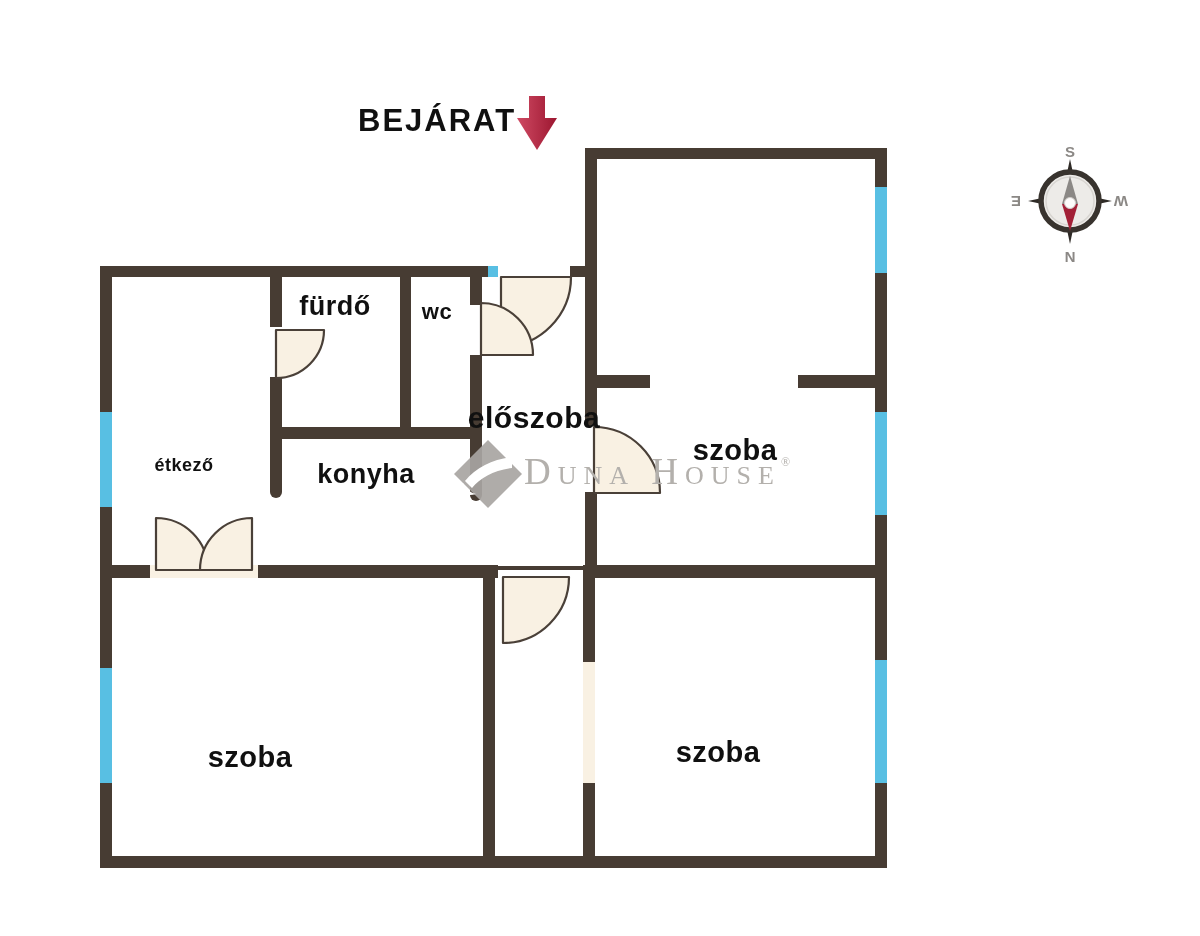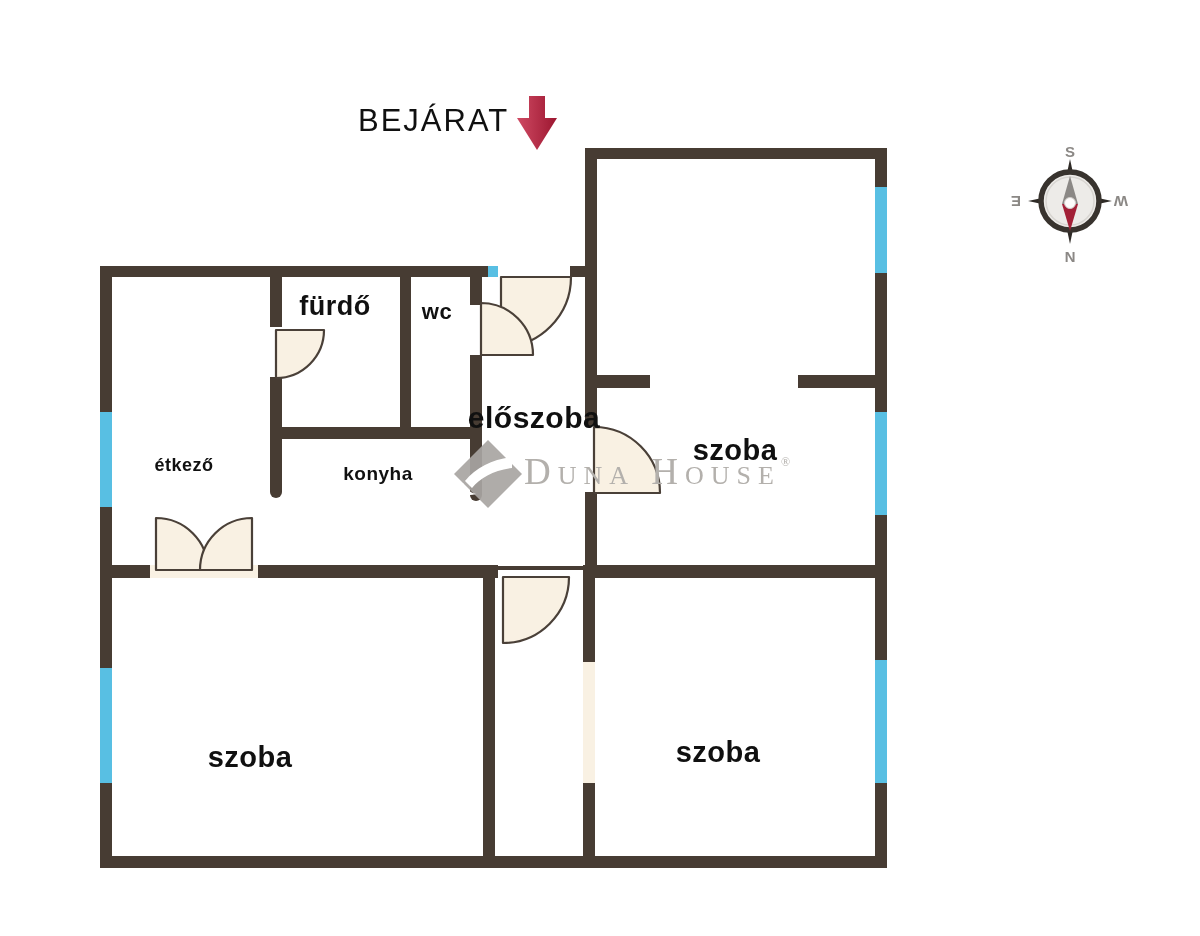--- a/index.html
+++ b/index.html
@@ -9,21 +9,21 @@
   }
   html,body{margin:0;padding:0;background:var(--background);}
   #canvas{position:relative;width:1200px;height:936px;background:var(--background);overflow:hidden;
           font-family:"Liberation Sans",sans-serif;}
   .wall{position:absolute;background:var(--wall);}
   .wall.rb{border-radius:0 0 6px 6px;}
   .win{position:absolute;background:var(--window);}
   .cream{position:absolute;background:var(--door-fill);}
   .room-label{position:absolute;transform:translate(-50%,-50%);font-weight:bold;
               color:var(--label);white-space:nowrap;letter-spacing:0.5px;}
-  #entrance-label{position:absolute;left:358px;top:103px;font-size:31px;font-weight:normal;
+  #entrance-label{position:absolute;left:358px;top:103px;font-size:31px;font-weight:bold;
               letter-spacing:2px;color:var(--label);}
   #overlay{position:absolute;left:0;top:0;width:1200px;height:936px;pointer-events:none;}
   .doorfan{fill:var(--door-fill);stroke:var(--door-outline);stroke-width:2.2;stroke-linejoin:round;}
   #watermark{position:absolute;left:524px;top:450px;font-family:"Liberation Serif",serif;
              font-variant:small-caps;font-size:37px;letter-spacing:7px;color:var(--watermark);
              white-space:nowrap;}
   #watermark sup{font-size:12px;letter-spacing:0;vertical-align:18px;}
   #logo{position:absolute;left:452px;top:438px;}
   .compass-letter{font-family:"Liberation Sans",sans-serif;font-weight:bold;font-size:15px;
                   fill:var(--compass-gray);}
@@ -119,18 +119,18 @@
     <polygon points="36,2 70,36 36,70 2,36" fill="#a8a5a2" opacity="0.92"></polygon>
     <path d="M 13 43 C 24 29 42 21 60 19 L 60 30 C 42 32 28 40 20 50 Z" fill="#ffffff"></path>
     <path d="M 11 45 q 4 9 13 11 q -11 3 -16 -4 z" fill="#ffffff"></path>
   </svg>
   <div id="watermark"><span>Duna House</span><sup>®</sup></div>
 
   <div class="room-label" style="left:335px;top:306px;font-size:27px;">fürdő</div>
   <div class="room-label" style="left:437px;top:312px;font-size:22px;">wc</div>
   <div class="room-label" style="left:534px;top:418px;font-size:30px;">előszoba</div>
   <div class="room-label" style="left:184px;top:465px;font-size:18px;">étkező</div>
-  <div class="room-label" style="left:378px;top:474px;font-size:19px;">konyha</div>
+  <div class="room-label" style="left:366px;top:474px;font-size:27px;">konyha</div>
   <div class="room-label" style="left:735px;top:450px;font-size:29px;">szoba</div>
   <div class="room-label" style="left:250px;top:757px;font-size:29px;">szoba</div>
   <div class="room-label" style="left:718px;top:752px;font-size:29px;">szoba</div>
 
 </div>
 
 </body></html>

